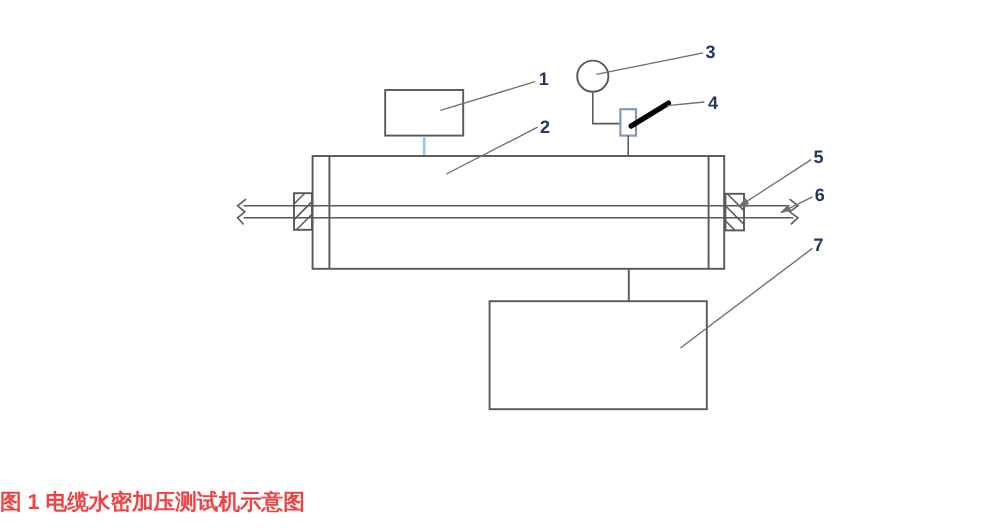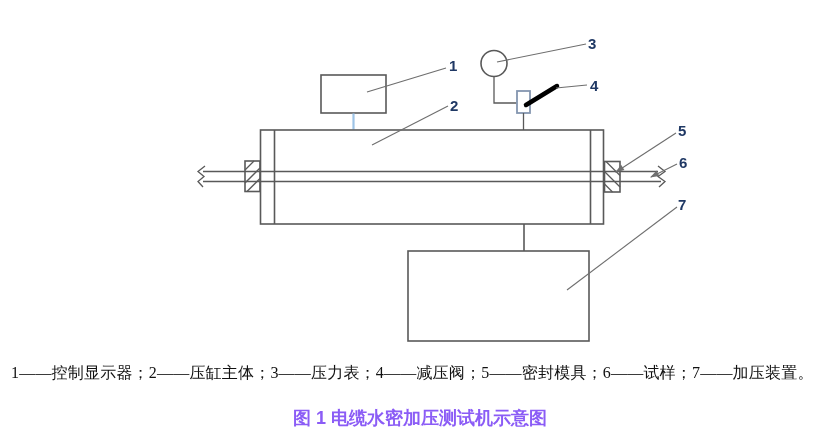--- a/index.html
+++ b/index.html
@@ -15,23 +15,23 @@
   .callout{
     font-family:"Liberation Sans","DejaVu Sans",sans-serif;
     font-size:15px;font-weight:bold;fill:#1f3864;
   }
   .legend{
     position:absolute;top:363px;left:11px;width:822px;
     font-family:"Liberation Serif","DejaVu Serif",serif;
     font-size:16px;color:#111;white-space:nowrap;letter-spacing:0.2px;
   }
   .caption{
-    position:absolute;top:406px;left:0;width:840px;text-align:center;
+    position:absolute;top:406px;left:0;width:840px;text-align:left;
     font-family:"Liberation Sans","DejaVu Sans",sans-serif;
-    font-size:18px;font-weight:bold;color:#8b5cf6;
+    font-size:18px;font-weight:bold;color:#ef4444;
   }
 </style>
 </head>
 <body>
 
 <div class="stage">
 
   <svg class="diagram" width="840" height="358" viewBox="0 0 840 358">
 
     <rect x="321" y="75" width="65" height="38" class="shape"></rect>
@@ -82,17 +82,16 @@
 
     <text x="449" y="71" class="callout">1</text>
     <text x="450" y="110.5" class="callout">2</text>
     <text x="588" y="48.5" class="callout">3</text>
     <text x="590" y="91" class="callout">4</text>
     <text x="678" y="135.5" class="callout">5</text>
     <text x="679" y="167.5" class="callout">6</text>
     <text x="678" y="209.5" class="callout">7</text>
   </svg>
 
-  <div class="legend">1——控制显示器；2——压缸主体；3——压力表；4——减压阀；5——密封模具；6——试样；7——加压装置。</div>
 
   <div class="caption">图 1 电缆水密加压测试机示意图</div>
 
 </div>
 
 </body></html>

